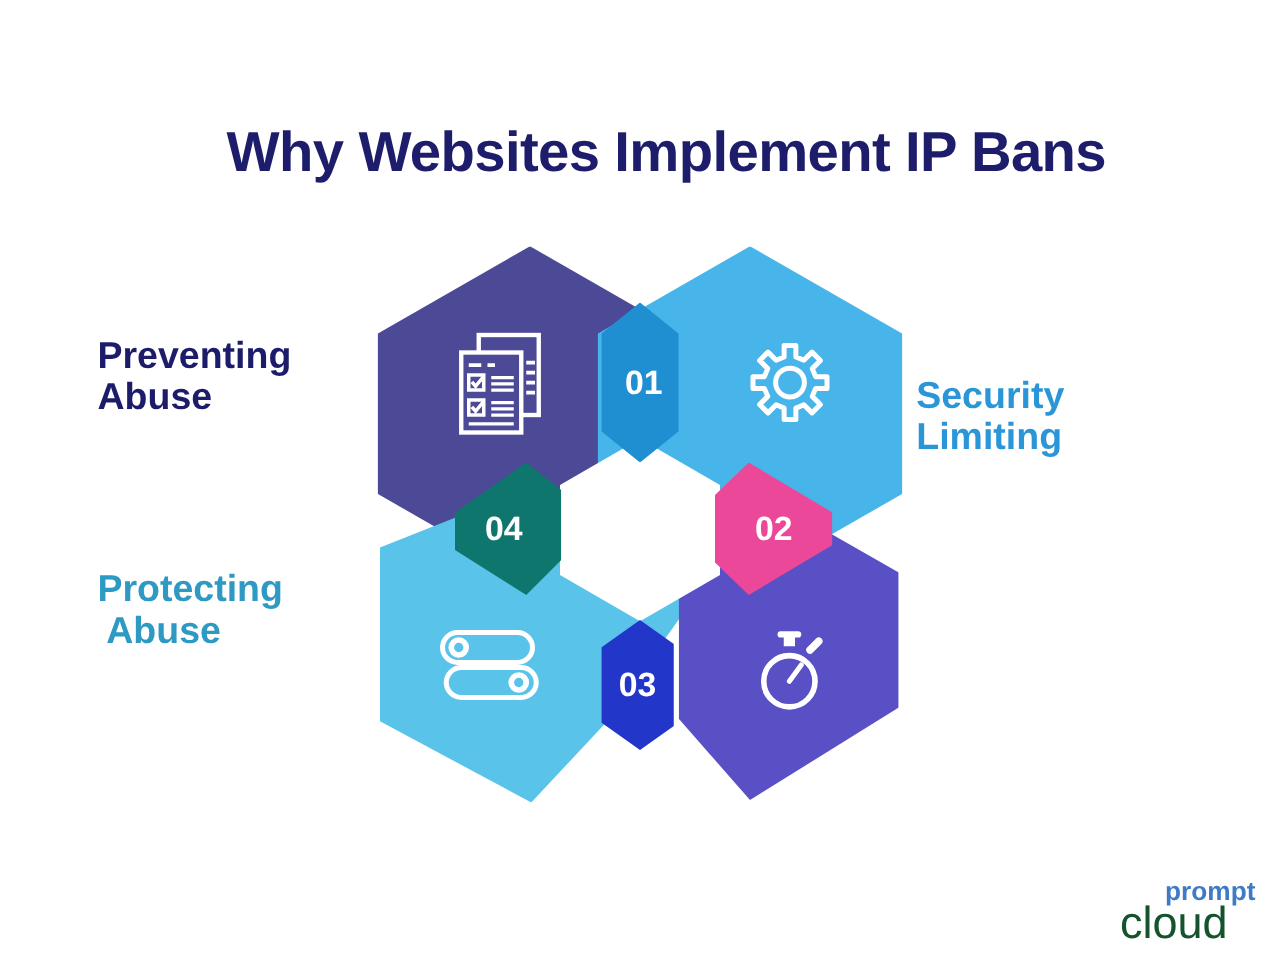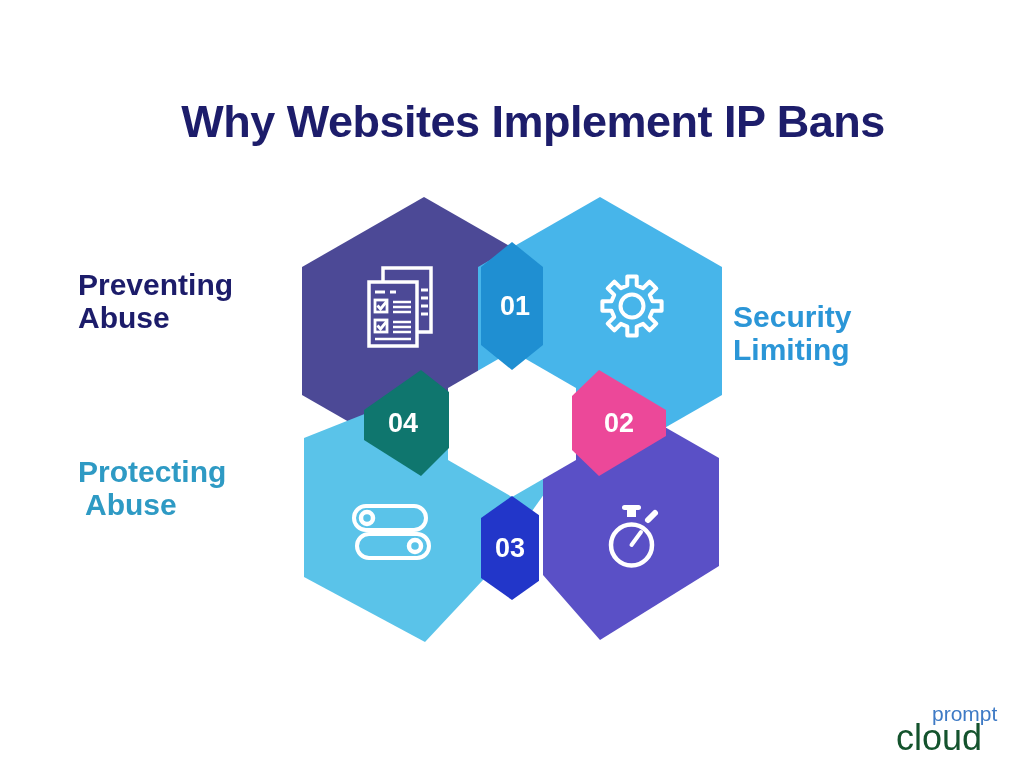--- a/index.html
+++ b/index.html
@@ -41,21 +41,21 @@
   .icon-stopwatch { left:597px; top:503px; }
 
   .label { position:absolute; font-size:30px; font-weight:700; line-height:33px; }
   .label-preventing { left:78px; top:268px; color:#1c1c6a; }
   .label-protecting { left:78px; top:455px; color:#2e9ac4; }
   .label-protecting .line2 { padding-left:7px; }
   .label-security { left:733px; top:268px; color:#2b96d7;margin-top:32px; }
   .label-rate { left:733px; top:453px; color:#1e18ad; }
 
   .logo { position:absolute; left:896px; top:702px; width:122px; }
-  .logo-prompt { margin-left:36px; font-size:21px; font-weight:400; color:#3e7ac5; letter-spacing:0; }
+  .logo-prompt { margin-left:36px; font-size:21px; font-weight:700; color:#3e7ac5; letter-spacing:0; }
   .logo-cloud { margin-top:-9px; font-size:36px; font-weight:400; color:#14532d; letter-spacing:0; }
 </style>
 </head>
 <body>
 
 <div class="stage">
 
   <div class="title">Why Websites Implement IP Bans</div>
 
   <div class="hex hex-tl"></div>

